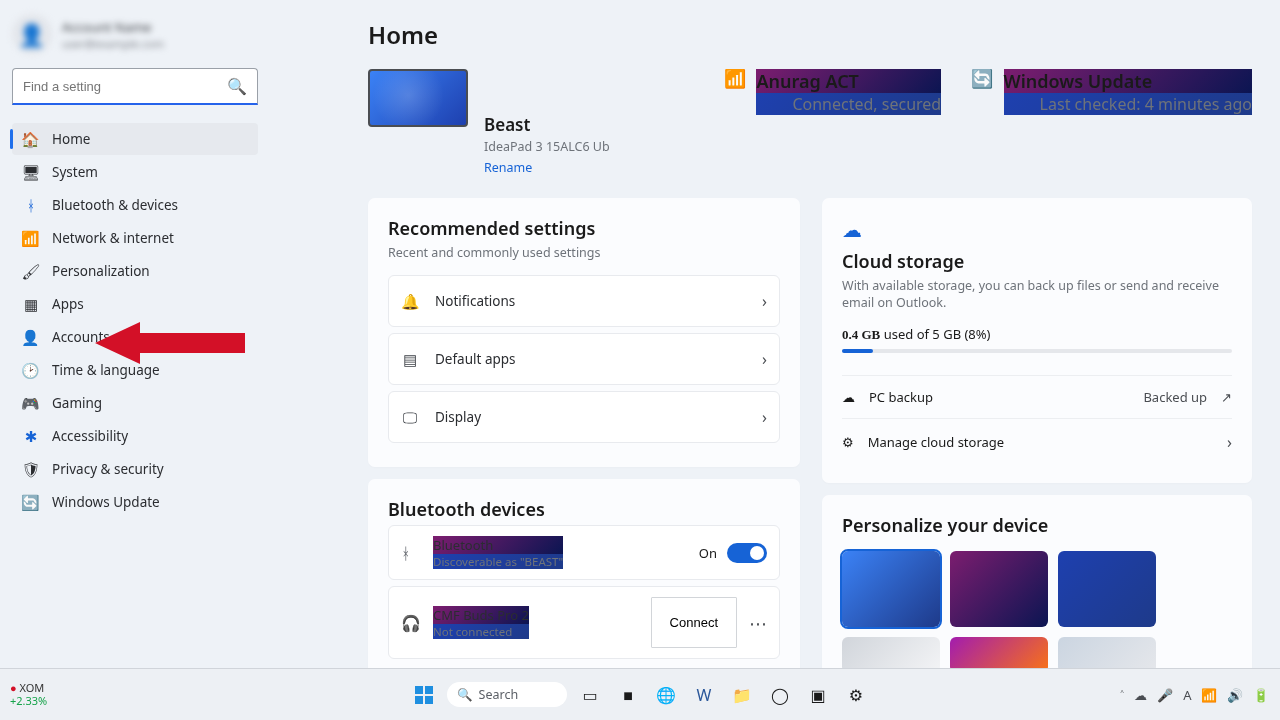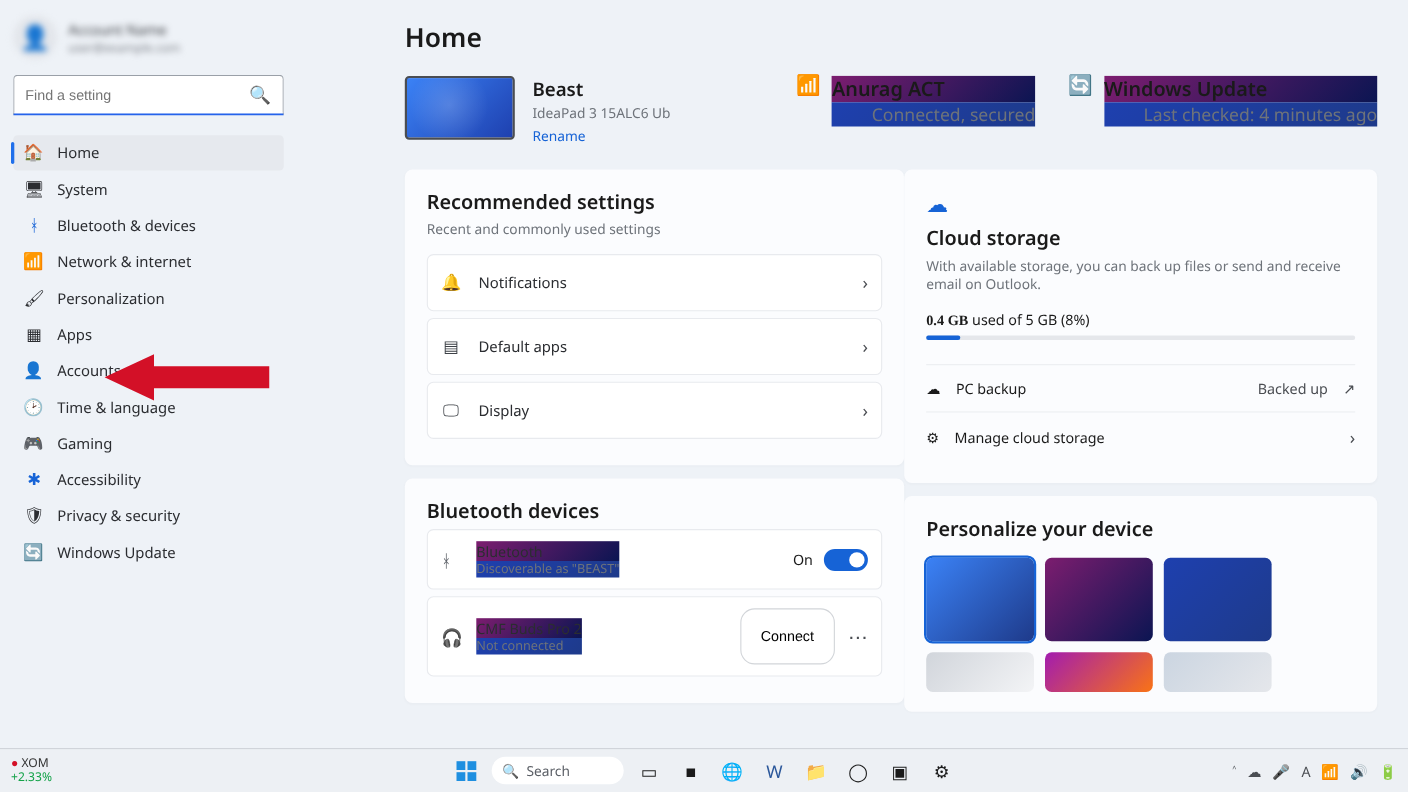--- a/index.html
+++ b/index.html
@@ -42,31 +42,31 @@
 .arrow-annotation svg { width:150px; height:50px; }
 
 
 .content { flex:1; padding: 18px 28px 0 98px; overflow:auto; position:relative; }
 .content h1 { font-size:24px; font-weight:600; margin-bottom:18px; }
 
 .device-row { display:flex; align-items:flex-start; justify-content:space-between; margin-bottom:22px; }
 .device-left { display:flex; gap:16px; align-items:flex-start; }
 .device-thumb { width:100px; height:58px; border:2px solid #4a4d52; border-radius:4px; background:linear-gradient(135deg,#3b82f6,#1e40af); position:relative; overflow:hidden;}
 .device-thumb::after{content:"";position:absolute;inset:0;background:radial-gradient(circle at 40% 45%, rgba(255,255,255,.18), transparent 55%);}
-.device-meta .dname { font-size:17px; font-weight:600; }
+.device-meta .dname { font-size:17px; font-weight:600;margin-top:44px; }
 .device-meta .dmodel { font-size:12.5px; color:#6e737a; margin-top:2px; }
 .device-meta .rename { font-size:12.5px; color:#1663d6; margin-top:4px; cursor:pointer; }
 .device-right { display:flex; gap:30px; }
 .status-item { display:flex; gap:10px; align-items:flex-start; }
 .status-item .ic { font-size:18px; color:#1663d6; line-height:1; }
 .status-item .t1 { font-size:18px; font-weight:600; }
 .status-item .t2 { font-size:16px; color:#6e737a;padding-left:36px; }
 
 .card { background:#fbfcfe; border-radius:7px; padding:18px 20px; margin-bottom:12px; box-shadow:0 1px 2px rgba(0,0,0,.02);}
-.two-col { display:flex; }
+.two-col { display:flex; gap:22px; }
 .col { flex:1; }
 .col-right { width:430px; flex:none;}
 .card h2 { font-size:18px; font-weight:600; margin-bottom:4px; }
 .card .sub { font-size:12.5px; color:#6e737a; margin-bottom:14px; }
 .setting-row {
   display:flex; align-items:center; justify-content:space-between;
   padding:14px 12px; border:1px solid #e8eaee; border-radius:6px; margin-bottom:6px; background:#fff;
 }
 .setting-row .left { display:flex; gap:16px; align-items:center; font-size:13.5px; color:#2b2d31;}
 .setting-row .left .ic{width:18px;text-align:center;color:#3d4147;font-size:15px;}
@@ -83,39 +83,39 @@
 .cloud-row .right{display:flex;gap:14px;color:#4a4d52;}
 
 
 .bt-row { display:flex; align-items:center; justify-content:space-between; padding:10px 12px; border:1px solid #e8eaee; border-radius:6px; margin-bottom:6px; background:#fff;}
 .bt-row .left{display:flex;gap:14px;align-items:center;}
 .bt-row .left .ic{width:18px;color:#5b5f66;}
 .bt-row .t1{font-size:13px;color:#2b2d31;}
 .bt-row .t2{font-size:11.5px;color:#6e737a;}
 .toggle { width:40px; height:20px; background:#1663d6; border-radius:10px; position:relative;}
 .toggle::after{content:"";width:14px;height:14px;background:#fff;border-radius:50%;position:absolute;right:3px;top:3px;}
-.connect-btn{border:1px solid #d2d5d9;border-radius:13px;padding:17px 18px;font-size:13px;background:#fff;cursor:pointer;}
+.connect-btn{border:1px solid #d2d5d9;border-radius:1px;padding:17px 18px;font-size:13px;background:#fff;cursor:pointer;}
 .dots{font-size:18px;color:#4a4d52;margin-left:12px;cursor:pointer;}
 
 
 .themes{display:flex;gap:10px;flex-wrap:wrap;}
 .theme{width:98px;height:76px;border-radius:6px;background:#6b7280;}
 .theme.sel{outline:2px solid #1663d6;}
 .t0{background:linear-gradient(135deg,#3b82f6,#1e3a8a);}
 .t1{background:linear-gradient(135deg,#7c1d6f,#0b1552);}
 .t2{background:linear-gradient(135deg,#1e40af,#1e3a8a);}
 .t3{background:linear-gradient(135deg,#d1d5db,#f3f4f6);}
 .t4{background:linear-gradient(135deg,#a21caf,#f97316);}
 .t5{background:linear-gradient(135deg,#cbd5e1,#e5e7eb);}
 .themes-row2{display:flex;gap:10px;margin-top:10px;}
 .themes-row2 .theme{height:36px;}
 
 
 .taskbar {
-  height:40px; background:#edf0f4; border-top:1px solid #d0d4da;
+  height:52px; background:#edf0f4; border-top:1px solid #d0d4da;
   display:flex; align-items:center; padding:0 10px; gap:10px; position:relative;
 }
 .stock { font-size:11px; line-height:1.1; }
 .stock .code{color:#333;}
 .stock .pct{color:#16a34a;}
 .taskbar-center{position:absolute;left:50%;transform:translateX(-50%);display:flex;gap:8px;align-items:center;}
 .tb-btn{width:30px;height:30px;display:flex;align-items:center;justify-content:center;border-radius:4px;font-size:16px;}
 .tb-search{display:flex;align-items:center;gap:6px;background:#fff;border-radius:15px;padding:4px 10px 4px 10px;font-size:12.5px;color:#5b5f66;width:120px;}
 .taskbar-right{margin-left:auto;display:flex;gap:10px;align-items:center;font-size:13px;color:#4a4d52;}
 </style>

